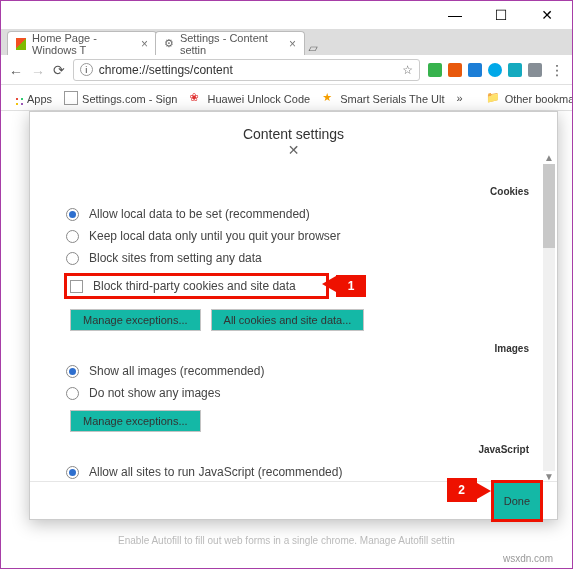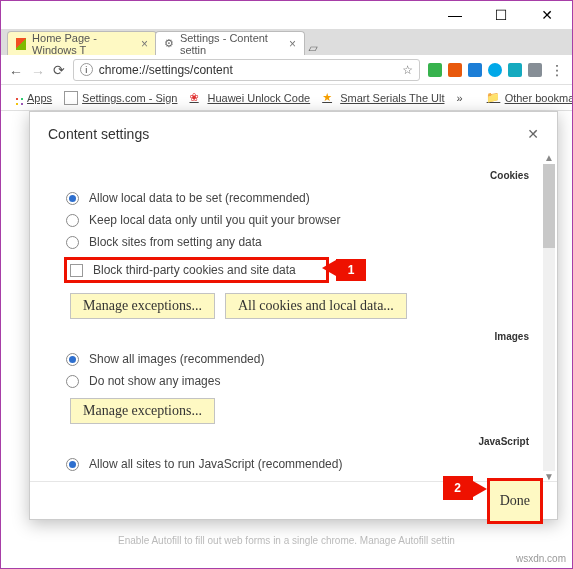--- a/index.html
+++ b/index.html
@@ -36,21 +36,21 @@
 
 
 .tabstrip {
   height: 26px;
   background: #ddd;
   display: flex;
   align-items: flex-end;
   padding: 0 6px;
 }
 .tab {
-  background: #fef9c3;
+  background: #ffffff;
   border-top: 1px solid #bbb;
   border-left: 1px solid #bbb;
   border-right: 1px solid #bbb;
   height: 24px;
   display: flex;
   align-items: center;
   padding: 0 8px;
   gap: 6px;
   font-size: 11px;
   color: #555;
@@ -94,40 +94,41 @@
 .bmbar {
   height: 26px;
   display: flex;
   align-items: center;
   gap: 12px;
   padding: 0 8px;
   border-bottom: 1px solid #e0e0e0;
   font-size: 11px;
   color: #444;
 }
-.bm { display: flex; align-items: center; gap: 4px; white-space: nowrap; text-decoration: underline; }
+.bm { display: flex; align-items: flex-end; gap: 4px; white-space: nowrap; }
 .bm .ico { width: 14px; height: 14px; display:inline-block; }
 .spacer { flex: 1; }
 
 
 .modal-back {
   position: absolute;
   left: 28px;
   top: 110px;
   right: 14px;
   bottom: 48px;
   background: #fff;
   box-shadow: 0 4px 16px rgba(0,0,0,.25);
   border: 1px solid #ccc;
 }
 .modal-head {
   display: flex;
   justify-content: space-between;
   align-items: center;
   padding: 14px 18px 8px 18px;
+  flex-direction: column;
 }
 .modal-title { font-size: 14px; color: #333; }
 .modal-close { font-size: 14px; color: #666; }
 
 .modal-body {
   padding: 8px 28px 8px 28px;
   overflow-y: auto;
   height: calc(100% - 80px);
   position: relative;
 }
@@ -151,26 +152,25 @@
   display: flex; align-items: center; justify-content: center; background:#fff;
 }
 .radio.checked::after {
   content: ""; width: 7px; height: 7px; background: #2e6fce; border-radius: 50%;
 }
 .checkbox {
   width: 13px; height: 13px; border: 1px solid #999; background: #fff;
 }
 .btnrow { margin: 10px 0 10px 12px; display: flex; gap: 10px; }
 .btn {
-  background: #fef9c3;
+  background: #14b8a6;
   border: 1px solid #c3c3c3;
   padding: 4px 12px;
-  font-size: 14px;
+  font-size: 11px;
   color: #333;
-  font-family: Liberation Serif, serif;
 }
 .num {
   background: #e10;
   color: #fff;
   font-weight: bold;
   width: 20px; height: 18px;
   display: flex; align-items:center; justify-content:center;
   font-size: 12px;
   position: absolute;
 }
@@ -202,21 +202,21 @@
   border-top: 1px solid #e6e6e6;
   display: flex;
   justify-content: flex-end;
   align-items: center;
   padding-right: 14px;
 }
 
 
 .watermark {
   position: absolute;
-  right: 6px;
+  right: 19px;
   bottom: 4px;
   font-size: 10px;
   color: #999;
   z-index: 100;
 }
 
 
 .behind {
   position:absolute;
   bottom:22px; left:0; right:0;
@@ -340,21 +340,21 @@
       <div class="option" style="margin:0;border:3px solid #e10;padding:3px 30px 3px 3px;display:inline-flex;">
         <span class="checkbox"></span>
         <span>Block third-party cookies and site data</span>
       </div>
       <span class="arrow-left" style="left:258px;top:3px;"></span>
       <span class="num" style="left:272px;top:2px;border:3px solid #e10;width:30px;height:22px;">1</span>
     </div>
 
     <div class="btnrow">
       <button class="btn">Manage exceptions...</button>
-      <button class="btn">All cookies and local data...</button>
+      <button class="btn">All cookies and site data...</button>
     </div>
 
     <div class="section-title">Images</div>
     <div class="option">
       <span class="radio checked"></span>
       <span>Show all images (recommended)</span>
     </div>
     <div class="option">
       <span class="radio"></span>
       <span>Do not show any images</span>

